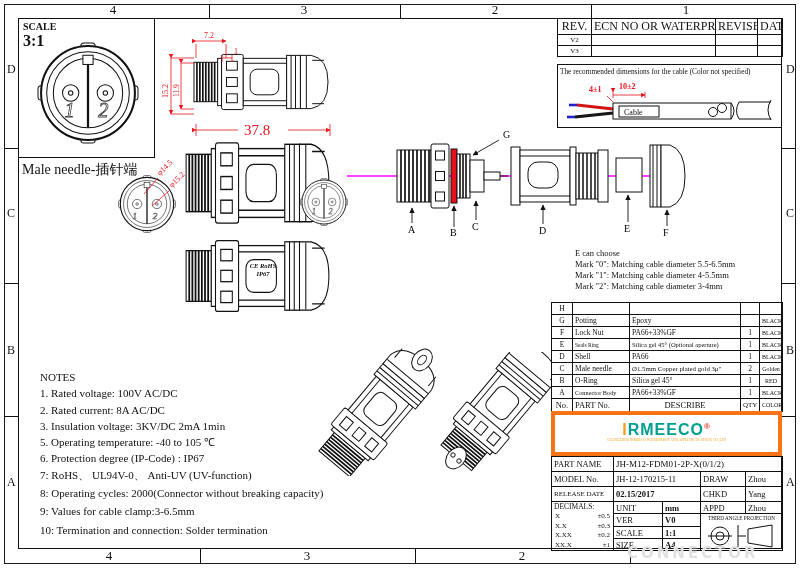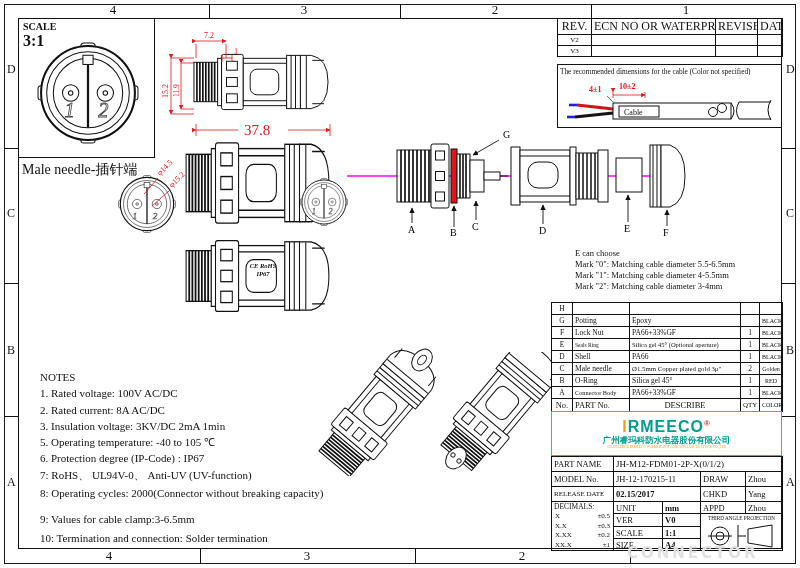--- a/index.html
+++ b/index.html
@@ -19,21 +19,21 @@
   .parts tr.hd td{font-size:8.5px;height:13px}
   .tb td{font-size:8.5px;height:12px}
   .tb tr.big td{height:15px}
   .notes{position:absolute;left:40px;top:370px;width:308px;font-size:11px;line-height:14.8px}
   .notes .nline{margin-top:1.5px}
   .eopt{position:absolute;left:575px;top:248px;width:212px;font-size:8.5px;line-height:11px}
   .cecard{position:absolute;left:240px;top:262px;width:46px;text-align:center;
           font-size:6.5px;font-weight:bold;font-style:italic;line-height:7.5px}
   .wm{position:absolute;left:627px;top:544px;font-family:"DejaVu Sans",sans-serif;
       font-weight:800;font-size:15px;letter-spacing:3px;color:#e0e2e2}
-  .brandbox{position:absolute;left:551px;top:411px;width:231px;height:45px;border:1px solid #f97316;
+  .brandbox{position:absolute;left:551px;top:411px;width:231px;height:45px;border:4px solid #f97316;
             text-align:center;padding-top:3px}
   .logo{font-family:"Liberation Sans",sans-serif;font-weight:800;font-size:16px;line-height:17px;letter-spacing:1px}
   .logo .li{color:#f59e1b}.logo .lr{color:#009e8f}.logo .reg{color:#e02b20;font-size:8px;vertical-align:super}
   .ccn{font-size:8.5px;font-weight:bold;color:#009e8f;line-height:10px}
   .cen{font-size:3.5px;color:#f59e1b;line-height:5px;white-space:nowrap}
   .dimtxt{fill:#e8131b;font-family:"Liberation Serif",serif}
   .decrow{display:flex;justify-content:space-between;padding:0 3px;font-size:7px;line-height:9.5px}
   .declab{font-size:7.5px;padding-left:2px;line-height:10px}
   svg text{font-family:"Liberation Serif",serif}
 </style>
@@ -290,21 +290,21 @@
 
   <div class="notes">
     <div>NOTES</div>
     <div class="nline">1. Rated voltage: 100V AC/DC</div>
     <div class="nline">2. Rated current: 8A AC/DC</div>
     <div class="nline">3. Insulation voltage: 3KV/DC 2mA 1min</div>
     <div class="nline">5. Operating temperature: -40 to 105 ℃</div>
     <div class="nline">6. Protection degree (IP-Code) : IP67</div>
     <div class="nline">7: RoHS、 UL94V-0、 Anti-UV (UV-function)</div>
     <div class="nline" style="margin-top:3px">8: Operating cycles: 2000(Connector without breaking capacity)</div>
-    <div class="nline" style="margin-top:12px">9: Values for cable clamp:3-6.5mm</div>
+    <div class="nline" style="margin-top:4px">9: Values for cable clamp:3-6.5mm</div>
     <div class="nline" style="margin-top:4px">10: Termination and connection: Solder termination</div>
   </div>
 
   <svg class="abs" style="left:292px;top:348px" width="150" height="128" viewBox="0 0 150 128">
     <g transform="translate(18,98) rotate(-50)">
         <use href="#conn-side"></use>
       </g>
     <g stroke="#111" fill="#fff">
       <ellipse transform="translate(130,12) rotate(40)" rx="9" ry="12"></ellipse>
       <ellipse transform="translate(130,12) rotate(40)" rx="3.5" ry="5.5"></ellipse>
@@ -393,21 +393,20 @@
       <td class="ctr" style="font-size:7px">QTY</td>
       <td class="ctr" style="font-size:6px">COLOR</td>
     </tr>
   </tbody>
     </table>
 
   <div class="brandbox">
     <div class="logo">
       <span class="li">I</span><span class="lr">RMEECO</span><span class="reg">®</span>
     </div>
-    <div class="ccn">广州睿玛科防水电器股份有限公司</div>
     <div class="cen">GUANGZHOU IRMEECO WATERPROOF AND APPLIANCES STOCK CO.,LTD</div>
   </div>
 
   <table class="t tb abs" style="left:551px;top:456px;width:231px">
     <colgroup>
         <col style="width:62px">
         <col style="width:49px">
         <col style="width:38px">
         <col style="width:45px">
         <col style="width:37px">

